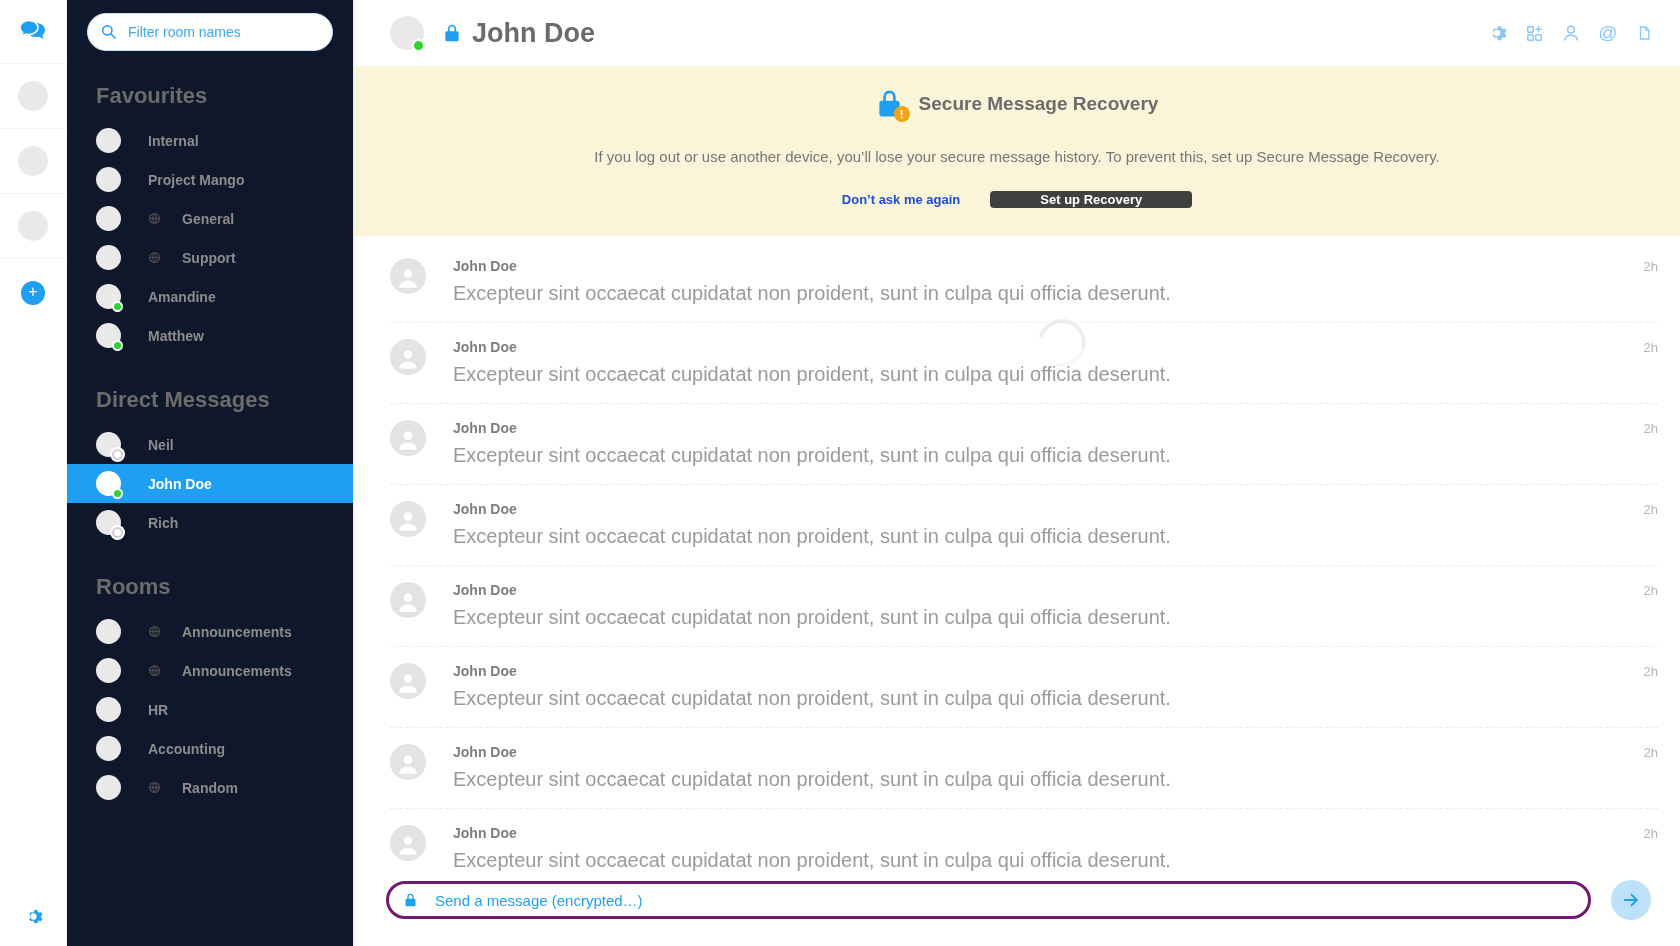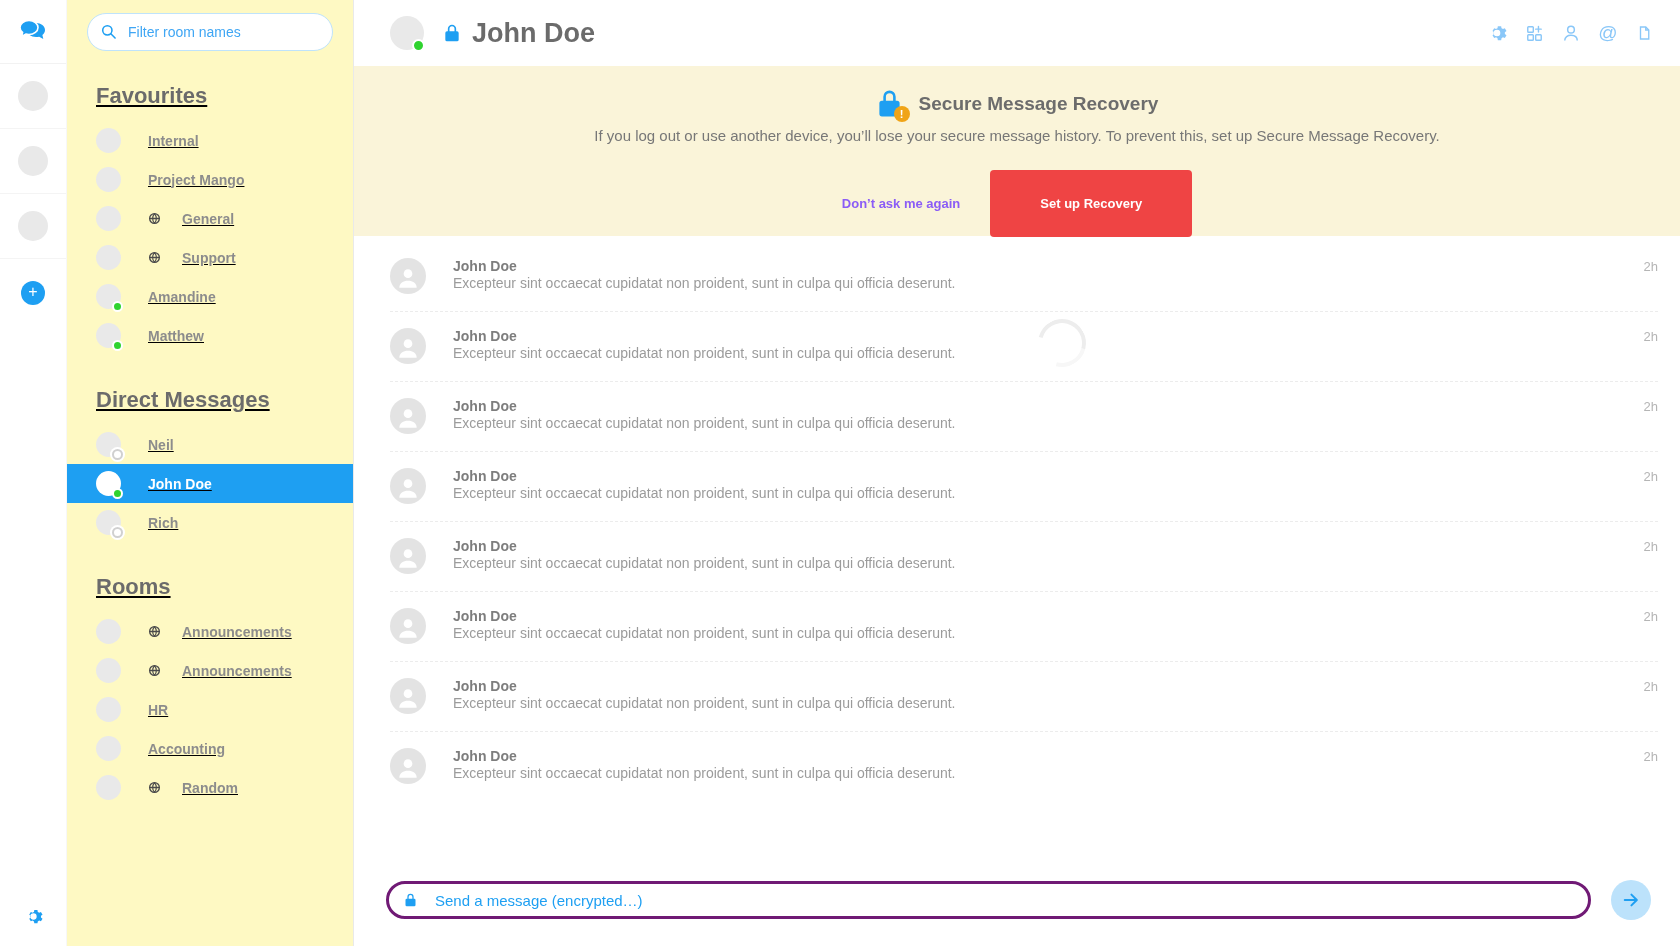--- a/index.html
+++ b/index.html
@@ -14,22 +14,22 @@
     border-bottom:1px solid #f2f2f2; }
   .rail-avatar-slot { width:100%; height:65px; display:flex; align-items:center; justify-content:center;
     border-bottom:1px solid #f4f4f4; }
   .rail-avatar { width:30px; height:30px; border-radius:50%; background:#e9e9e9; }
   .rail-plus { margin-top:22px; width:24px; height:24px; border-radius:50%; background:#1e9ff2;
     color:#fff; font-size:16px; line-height:22px; text-align:center; cursor:pointer; }
   .rail-spacer { flex:1; }
   .rail-gear { margin-bottom:16px; color:#1e9ff2; cursor:pointer; }
 
   
-  .sidebar { width:287px; height:100%; border-right:1px solid #e9e9e9; background:#fef9c3;
-    overflow:hidden;text-decoration:underline; }
+  .sidebar { width:287px; height:100%; border-right:1px solid #e9e9e9; background:#0f172a;
+    overflow:hidden; }
   .filter-wrap { position:relative; margin:13px 20px 0 20px; }
   .filter-input { width:100%; height:38px; border:1px solid #bfe3fb; border-radius:19px;
     padding:0 14px 0 40px; font-size:14px; color:#1e9ff2; outline:none;
     font-family:"Liberation Sans", sans-serif; }
   .filter-input::placeholder { color:#3fa6f4; opacity:1; }
   .filter-search-icon { position:absolute; left:13px; top:10px; color:#1e9ff2; }
 
   .section-title { font-size:22px; font-weight:bold; color:#6b6b6b; margin:32px 0 12px 29px; }
   .room-item { display:flex; align-items:center; height:39px; padding-left:29px; cursor:pointer;gap:14px; }
   .room-item .avatar { position:relative; width:25px; height:25px; border-radius:50%;
@@ -62,38 +62,38 @@
 
   
   .banner { height:170px; flex:none; background:#faf4d9; display:flex; flex-direction:column;
     align-items:center; }
   .banner-title-row { margin-top:22px; display:flex; align-items:center; gap:16px; }
   .banner-lock { position:relative; color:#1e9ff2; display:flex; }
   .banner-lock .warn { position:absolute; right:-7px; bottom:-3px; width:16px; height:16px;
     border-radius:50%; background:#f0a417; color:#fff; font-size:11px; font-weight:bold;
     text-align:center; line-height:16px; }
   .banner-title { font-size:19px; font-weight:bold; color:#6c6c6c; }
-  .banner-desc { margin-top:8px; font-size:15px; color:#777; }
+  .banner-desc { margin-top:29px; font-size:15px; color:#777; }
   .banner-actions { margin-top:26px; display:flex; align-items:center; gap:30px; }
-  .banner-dismiss { font-size:13px; font-weight:bold; color:#8b5cf6; cursor:pointer; }
-  .banner-cta { background:#ef4444; color:#fff; border:none; border-radius:4px;
-    padding:26px 50px; font-size:13px; font-weight:bold; cursor:pointer;
+  .banner-dismiss { font-size:13px; font-weight:bold; color:#1d4ed8; cursor:pointer; }
+  .banner-cta { background:#404040; color:#fff; border:none; border-radius:4px;
+    padding:1px 50px; font-size:13px; font-weight:bold; cursor:pointer;
     font-family:"Liberation Sans", sans-serif;text-align:center; }
 
   
   .message-list { flex:1; position:relative; overflow:hidden; padding:6px 0 0 0; }
   .message { display:flex; align-items:flex-start; margin:0 22px 0 36px; padding:16px 0 17px 0;
     border-bottom:1px dashed #ececec; position:relative; }
   .message:last-child { border-bottom:none; }
   .msg-avatar { position:relative; width:36px; height:36px; border-radius:50%; background:#e3e3e3;
     flex:none; overflow:hidden; }
   .msg-avatar svg { position:absolute; left:5px; top:7px; color:#fff; }
   .msg-body { margin-left:27px; min-width:0; }
   .msg-sender { font-size:14px; font-weight:bold; color:#7d7d7d; }
-  .msg-text { margin-top:1px; font-size:14px; color:#9b9b9b; }
+  .msg-text { margin-top:8px; font-size:20px; color:#9b9b9b; }
   .msg-time { margin-left:auto; font-size:13px; color:#b5b5b5; padding-top:1px; }
   .spinner { position:absolute; left:684px; top:83px; width:48px; height:48px; border-radius:50%;
     border:4px solid #ededed; border-left-color:transparent; border-bottom-color:#f7f7f7;
     transform:rotate(-30deg); }
 
   
   .composer { flex:none; display:flex; align-items:center; padding:0 29px 26px 32px; gap:20px; }
   .composer-pill { position:relative; flex:1; }
   .composer-input { width:100%; height:38px; border:3px solid #701a75; border-radius:19px;
     padding:0 16px 0 46px; font-size:15px; color:#1e9ff2; outline:none;

